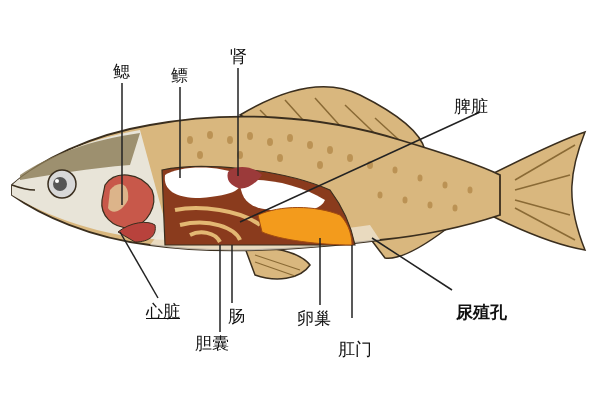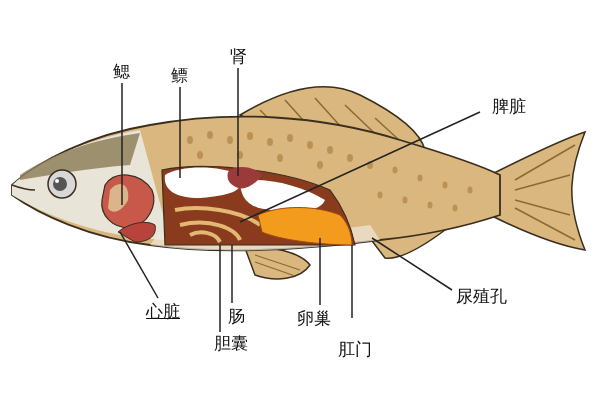--- a/index.html
+++ b/index.html
@@ -106,20 +106,20 @@
       <line x1="232" y1="245" x2="232" y2="303"></line>
       <line x1="320" y1="238" x2="320" y2="305"></line>
       <line x1="352" y1="245" x2="352" y2="318"></line>
       <line x1="372" y1="238" x2="452" y2="290"></line>
     </g>
   </svg>
 
   <span class="label" style="left:113px;top:63px;">鳃</span>
   <span class="label" style="left:171px;top:67px;">鳔</span>
   <span class="label" style="left:230px;top:48px;">肾</span>
-  <span class="label" style="left:492px;top:98px;">脾脏</span>
+  <span class="label" style="left:454px;top:98px;">脾脏</span>
   <span class="label" style="left:146px;top:303px;text-decoration:underline;">心脏</span>
   <span class="label" style="left:228px;top:308px;">肠</span>
-  <span class="label" style="left:214px;top:335px;">胆囊</span>
+  <span class="label" style="left:195px;top:335px;">胆囊</span>
   <span class="label" style="left:297px;top:310px;font-family:Liberation Serif, serif;">卵巢</span>
   <span class="label" style="left:338px;top:341px;">肛门</span>
-  <span class="label" style="left:456px;top:288px;">尿殖孔</span>
+  <span class="label" style="left:456px;top:304px;font-weight:bold;">尿殖孔</span>
 </div>
 
 </body></html>

